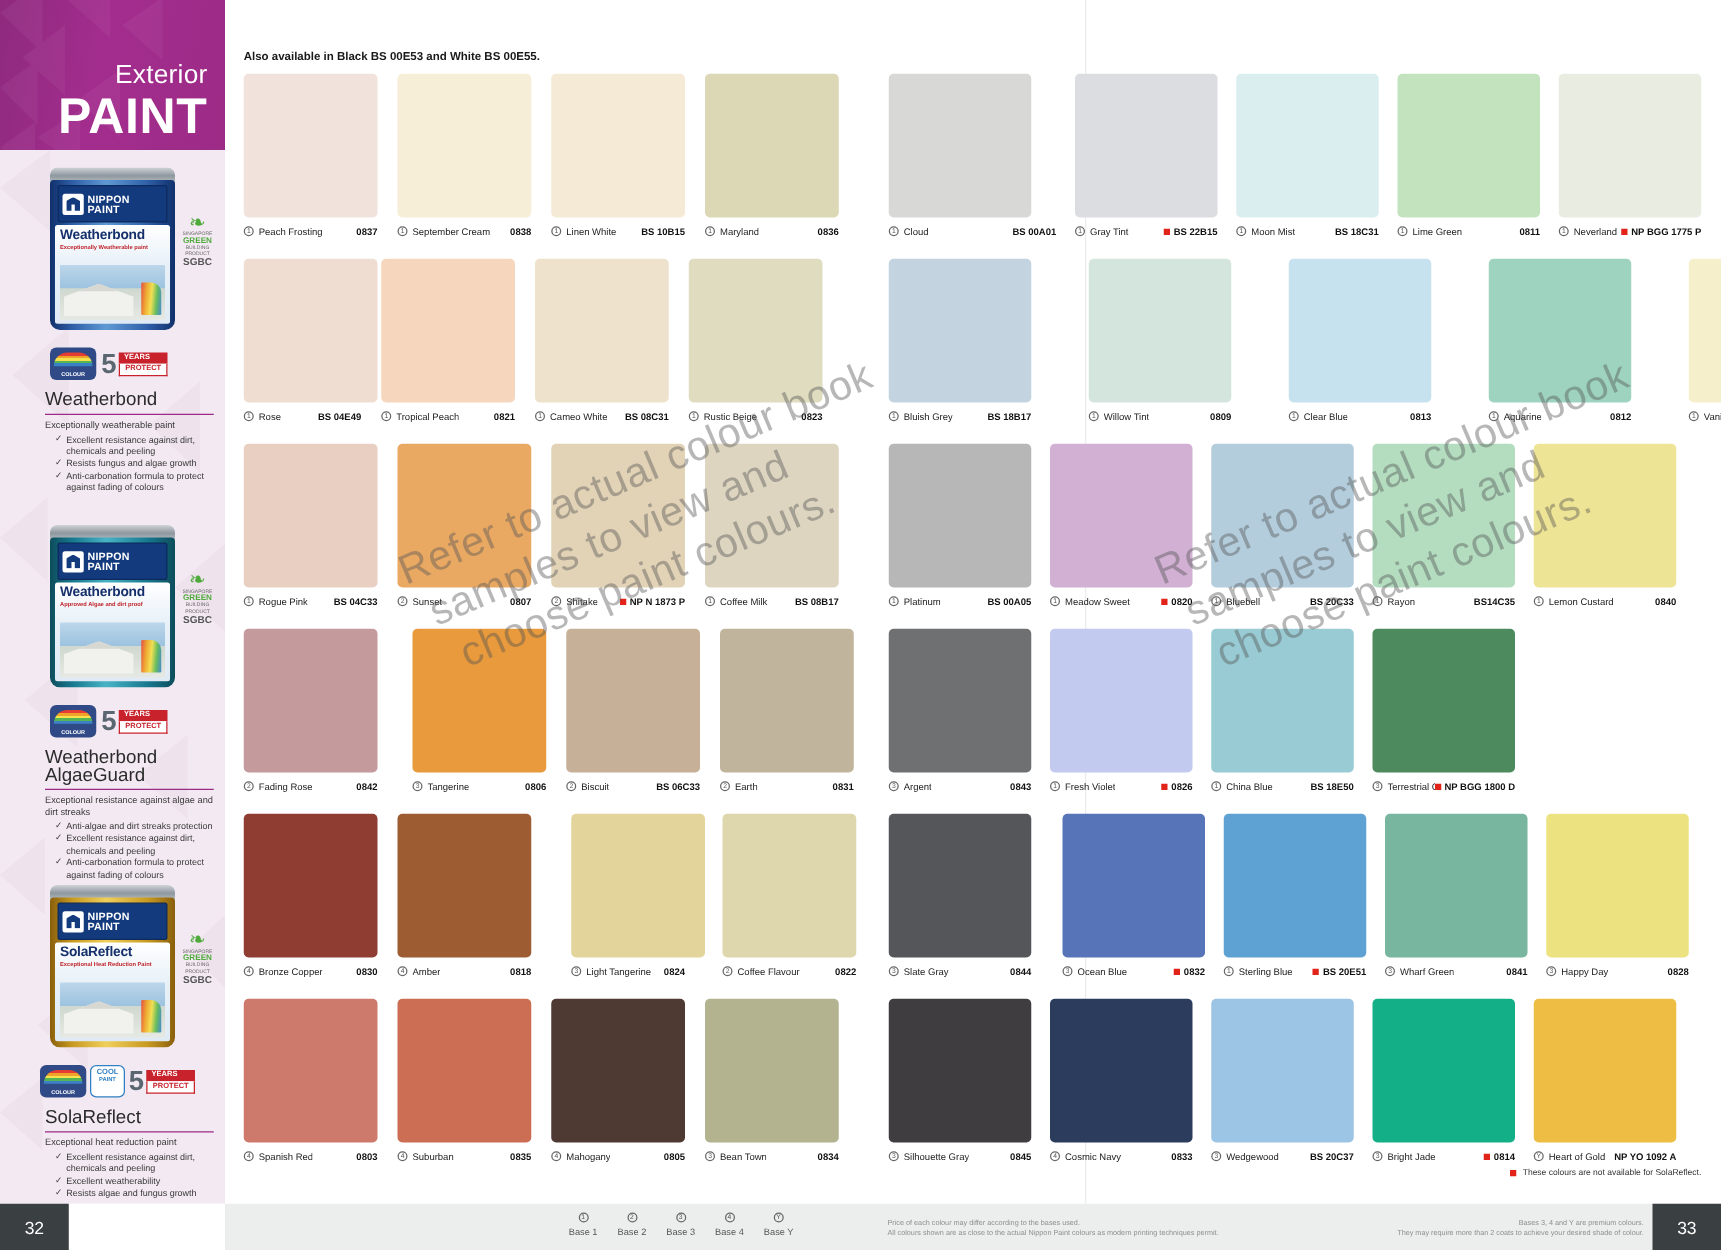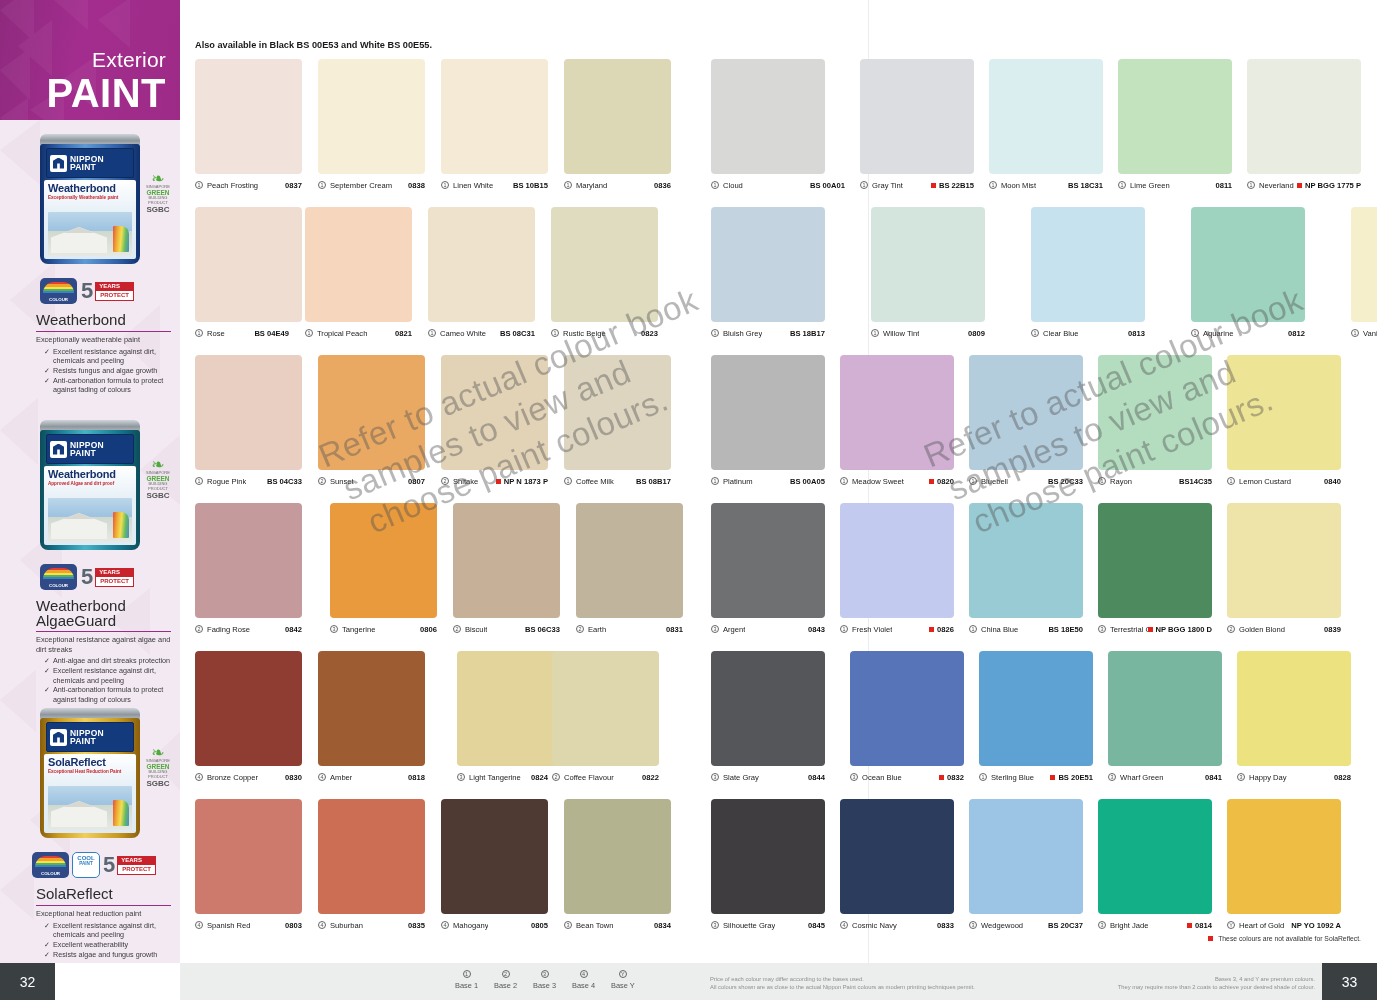--- a/index.html
+++ b/index.html
@@ -531,21 +531,21 @@
           <div class="cell" style="width: 107px; margin-right: 16px;">
             <div class="swatch" style="width: 107px; height: 115px; background: rgb(157, 92, 50);"></div>
             <div class="cap">
               <span class="base-ic">4</span>
               <span class="cname">Amber</span>
               <span class="ccode">
                 <span>0818</span>
               </span>
             </div>
           </div>
-          <div class="cell" style="width: 107px; margin-right: 4px; padding-left: 16px;">
+          <div class="cell" style="width: 107px; margin-right: 30px; padding-left: 16px;">
             <div class="swatch" style="width: 107px; height: 115px; background: rgb(226, 212, 154);"></div>
             <div class="cap">
               <span class="base-ic">3</span>
               <span class="cname">Light Tangerine</span>
               <span class="ccode">
                 <span>0824</span>
               </span>
             </div>
           </div>
           <div class="cell" style="width: 107px; margin-right: 0px;">
@@ -795,30 +795,20 @@
             </div>
           </div>
           <div class="cell" style="width: 114px; margin-right: 15px;">
             <div class="swatch" style="width: 114px; height: 115px; background: rgb(77, 138, 93);"></div>
             <div class="cap">
               <span class="base-ic">3</span>
               <span class="cname">Terrestrial Green</span>
               <span class="ccode">
                 <span class="nosola"></span>
                 <span>NP BGG 1800 D</span>
-              </span>
-            </div>
-          </div>
-          <div class="cell" style="width: 114px; margin-right: 0px;">
-            <div class="swatch" style="width: 114px; height: 115px; background: rgb(238, 227, 169);"></div>
-            <div class="cap">
-              <span class="base-ic">2</span>
-              <span class="cname">Golden Blond</span>
-              <span class="ccode">
-                <span>0839</span>
               </span>
             </div>
           </div>
         </div>
         <div class="row" style="margin-bottom: 15px;">
           <div class="cell" style="width: 114px; margin-right: 25px;">
             <div class="swatch" style="width: 114px; height: 115px; background: rgb(84, 86, 90);"></div>
             <div class="cap">
               <span class="base-ic">3</span>
               <span class="cname">Slate Gray</span>

